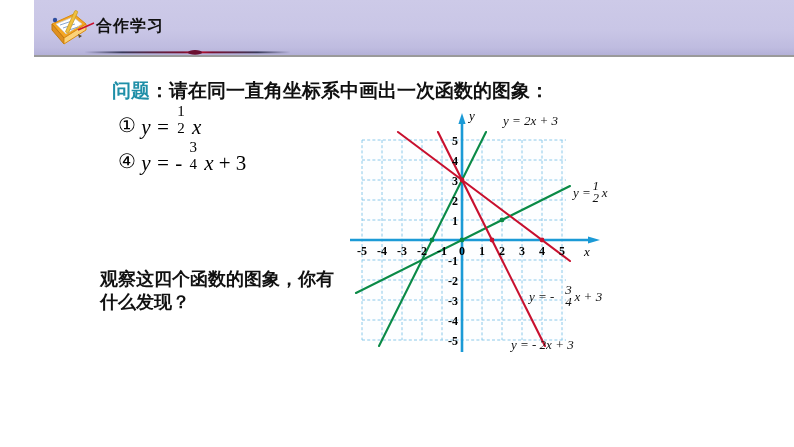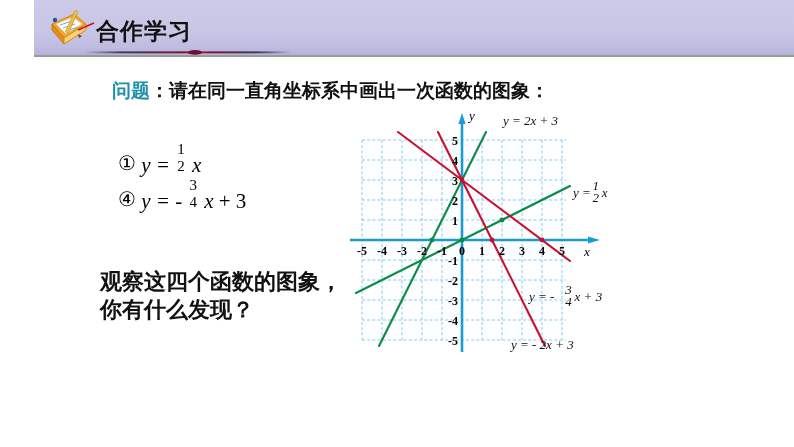--- a/index.html
+++ b/index.html
@@ -24,40 +24,40 @@
   }
   #header-left-bar:after{
     content:"";position:absolute;right:0;top:0;width:2px;height:57px;background:#ffffff;
   }
   #header-icon{
     position:absolute;left:48px;top:8px;width:48px;height:42px;
   }
   #header-title{
     position:absolute;left:96px;top:16px;
     font-family:Liberation Mono, monospace;
-    font-size:23px;font-weight:bold;color:#111111;
+    font-size:16px;font-weight:bold;color:#111111;
     letter-spacing:1px;
     white-space:nowrap;
   }
   #header-divider{
     position:absolute;left:85px;top:50px;width:205px;height:5px;
   }
 
   
   #question-line{
     position:absolute;left:112px;top:78px;
     white-space:nowrap;
     font-family:"DejaVu Sans", sans-serif;
     font-size:19px;font-weight:bold;color:#101010;
   }
   #question-label{color:#1f8fa8;}
 
   
   #equation-list{
-    position:absolute;left:118px;top:110px;width:240px;margin-top:38px;
+    position:absolute;left:118px;top:110px;width:240px;
   }
   .eq-row{
     height:36px;position:relative;
     font-family:"Liberation Serif", serif;
     font-size:21px;color:#000;
     white-space:nowrap;
   }
   .eq-num{
     display:inline-block;
     font-size:20px;
@@ -79,21 +79,21 @@
     position:relative;
     top:0px;
   }
   .frac .num{display:block;position:relative;top:-6px;}
   .frac .den{display:block;position:relative;top:-4px;}
 
   
   #observe-text{
     position:absolute;left:100px;top:268px;width:250px;
     font-family:Liberation Sans, sans-serif;
-    font-size:22px;font-weight:bold;color:#111;
+    font-size:18px;font-weight:bold;color:#111;
     line-height:1.28;
   }
 
   
   #graph-area{
     position:absolute;left:330px;top:105px;width:320px;height:250px;
   }
   #graph-svg{display:block;}
   .axis-num{
     font-family:"Liberation Serif", serif;

